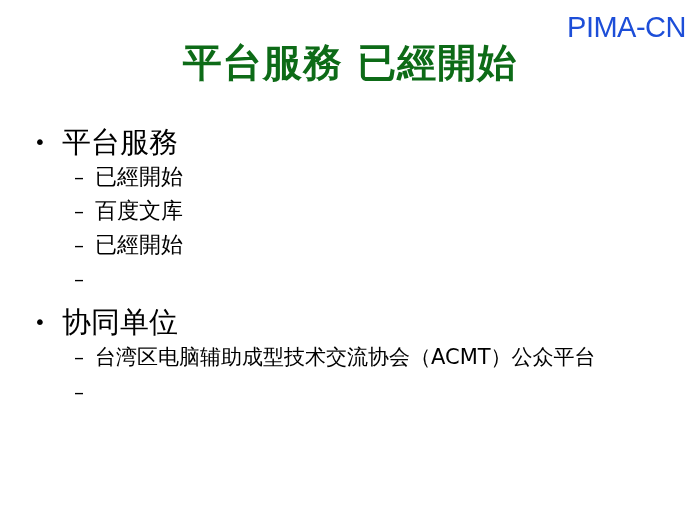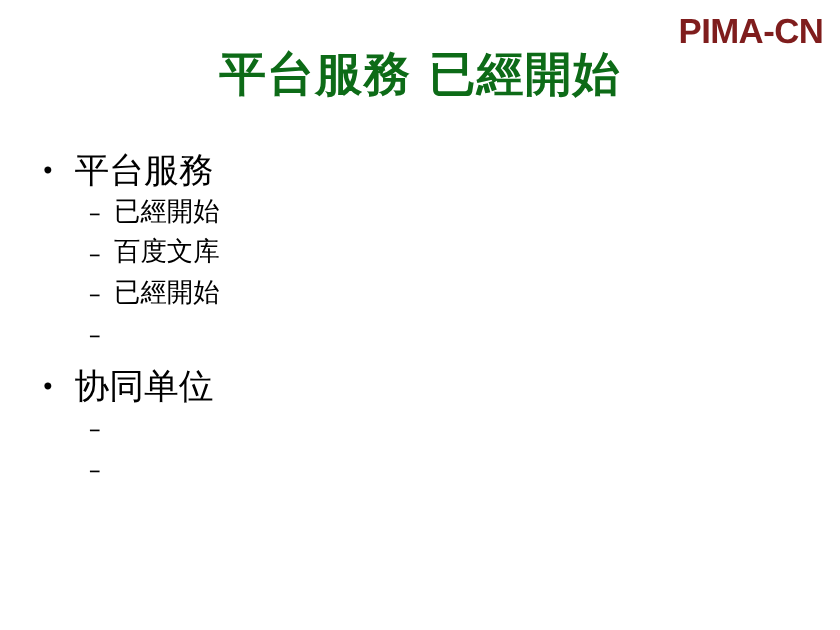--- a/index.html
+++ b/index.html
@@ -21,23 +21,23 @@
     height: 525px;
     background: #ffffff;
   }
 
   
   .logo {
     position: absolute;
     right: 14px;
     top: 13px;
     font-size: 29px;
-    font-weight: bold;
+    font-weight: normal;
     letter-spacing: -0.5px;
-    color: #7f1d1d;
+    color: #1d4ed8;
     line-height: 1;
     white-space: nowrap;
     font-family: "Liberation Sans", "DejaVu Sans", sans-serif;
   }
 
   
   .title {
     position: absolute;
     top: 41px;
     left: 0;
@@ -157,20 +157,21 @@
 
     <div class="group second">
 
       <div class="lvl1">
         <span class="marker">•</span>
         <span class="txt">协同单位</span>
       </div>
 
       <div class="lvl2">
         <span class="marker">–</span>
+        <span class="txt">台湾区电脑辅助成型技术交流协会（ACMT）公众平台</span>
       </div>
 
       <div class="lvl2">
         <span class="marker">–</span>
       </div>
 
     </div>
 
   </div>
 

